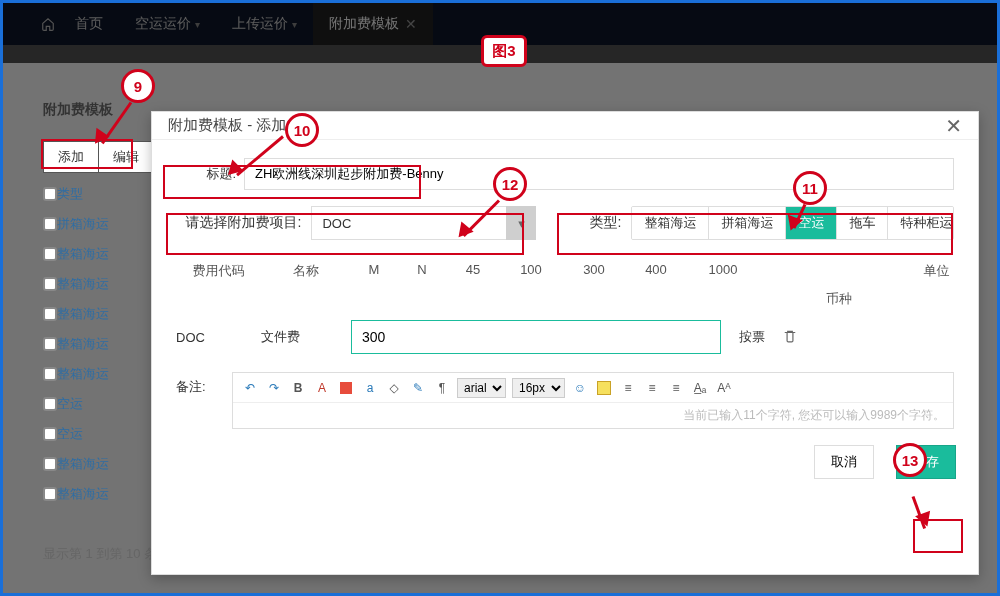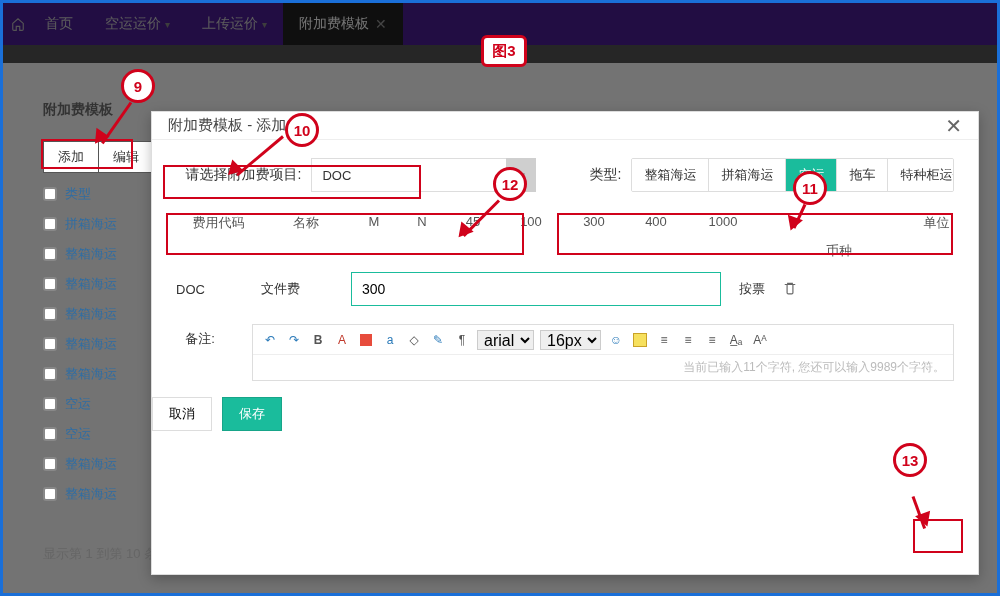--- a/index.html
+++ b/index.html
@@ -1,33 +1,33 @@
 <!DOCTYPE html>
 <html><head>
 <meta charset="utf-8">
 <style>
   * { box-sizing: border-box; margin: 0; padding: 0; }
   html, body { width: 1000px; height: 596px; font-family: "Microsoft YaHei", Arial, sans-serif; font-size: 13px; color: #333; }
   body { background: #fff; border: 3px solid #1a6fd8; position: relative; overflow: hidden; }
 
   
-  .nav { height: 42px; background: #4c1d95; display: flex; align-items: center; padding-left: 4px; gap: 0; }
+  .nav { height: 42px; background: #0f172a; display: flex; align-items: center; padding-left: 34px; gap: 0; }
   .nav-home-icon { width: 22px; height: 22px; color: #bbb; display:flex; align-items:center; justify-content:center; }
   .nav-item { color: #ccc; padding: 0 16px; height: 42px; display: flex; align-items: center; font-size: 14px; cursor: pointer; }
   .nav-item.active { background: #222; color: #fff; }
   .nav-item .close { margin-left: 6px; color: #999; }
   .nav-dim { position:absolute; top:0; left:0; right:0; bottom:0; background: rgba(0,0,0,0.55); }
 
   
   .page-title { position: absolute; top: 98px; left: 40px; font-size: 14px; color: #333; font-weight: bold; }
   .btn-row { position: absolute; top: 138px; left: 40px; display: flex; }
   .btn-small { border:1px solid #555; background:#fff; color:#333; padding:6px 14px; font-size:13px; }
   .btn-small + .btn-small { border-left:none; }
   .side-list { position:absolute; top:176px; left:40px; width:95px; }
-  .side-item { display:flex; align-items:center; gap:8px; height:30px; color:#2e6da4; font-size:13px; }
+  .side-item { display:flex; align-items:center; height:30px; color:#2e6da4; font-size:13px; }
   .side-item input[type=checkbox]{ width:14px; height:14px; border:2px solid #888; border-radius:3px; appearance:none; background:#fff; }
   .footer-note { position:absolute; bottom:30px; left:40px; color:#666; font-size:13px; }
 
   
   .modal { position:absolute; left:148px; top:108px; right:18px; bottom:18px; background:#fff; border:1px solid #ddd; box-shadow:0 4px 12px rgba(0,0,0,0.25); }
   .modal-header { height:28px; border-bottom:1px solid #eee; display:flex; align-items:center; padding:0 16px; justify-content:space-between; }
   .modal-title { font-size:15px; color:#444; }
   .modal-close { font-size:20px; color:#666; cursor:pointer; font-weight:300; line-height:1; }
 
   .modal-body { padding: 18px 24px 8px 24px; }
@@ -52,30 +52,30 @@
   .col-code{width:85px;} .col-name{width:90px;} .col-m{width:46px;} .col-n{width:50px;} .col-45{width:52px;} .col-100{width:64px;} .col-300{width:62px;} .col-500{width:62px;} .col-1000{width:72px;} .col-curr{width:160px;margin-top:28px;} .col-unit{flex:1; text-align:center;}
 
   .fee-row { display:flex; align-items:center; margin-bottom:18px; }
   .fee-row .col-code{ color:#333;} .fee-row .col-name{ color:#333;}
   .m-input { width:370px; height:34px; border:1px solid #1abc9c; padding:0 10px; font-size:14px; }
   .curr-select { width:115px; height:32px; border:1px solid #ddd; padding:0 8px; font-size:13px; background:#fff; margin-left: 26px; }
   .unit-text { margin-left:18px; color:#333; }
   .trash { margin-left:18px; color:#666; cursor:pointer; }
 
   .remark-row { display:flex; }
-  .remark-label { width:48px; text-align:center; margin-right:28px; padding-top:6px; }
+  .remark-label { width:48px; text-align:left; margin-right:8px; padding-top:6px; }
   .editor { flex:1; border:1px solid #ddd; }
   .editor-toolbar { height:30px; border-bottom:1px solid #eee; display:flex; align-items:center; gap:6px; padding:0 8px; font-size:12px; color:#555; }
   .tb-btn { width:18px; height:18px; display:inline-flex; align-items:center; justify-content:center; border:1px solid transparent; }
-  .tb-sel { height:20px; border:1px solid #ccc; font-size:16px; padding:0 2px; }
+  .tb-sel { height:20px; border:1px solid #ccc; font-size:12px; padding:0 2px; }
   .tb-icon-yellow{ background:#f6e05e; width:14px; height:14px; border:1px solid #c9a227;}
   .editor-body { padding:12px 14px; min-height:92px; font-size:14px; color:#333; }
   .editor-footer { text-align:right; padding:4px 8px; color:#bbb; font-size:12px; }
 
-  .modal-footer { display:flex; gap:10px; padding: 8px 22px 14px 0; }
+  .modal-footer { display:flex; justify-content:flex-end; gap:22px; padding: 8px 22px 14px 0; }
   .btn-default { border:1px solid #ddd; background:#fff; padding:7px 16px; font-size:13px; cursor:pointer; }
   .btn-primary { background:#1abc9c; color:#fff; border:1px solid #17a589; padding:7px 16px; font-size:13px; cursor:pointer; }
 
   
   .hl { position:absolute; border:2px solid #d0021b; pointer-events:none; }
   
   .marker { position:absolute; width:34px; height:34px; border-radius:50%; border:3px solid #d0021b; background:#fff; color:#d0021b; font-weight:bold; font-size:15px; display:flex; align-items:center; justify-content:center; z-index:50; pointer-events:none;}
   
   .arrow-line { position:absolute; background:#d0021b; height:3px; transform-origin:0 50%; z-index:48; pointer-events:none;}
   .arrow-head { position:absolute; width:0;height:0; border-left:8px solid transparent;border-right:8px solid transparent;border-top:14px solid #d0021b; z-index:49; pointer-events:none;}
@@ -162,20 +162,24 @@
 </div>
 <div class="footer-note">显示第 1 到第 10 条</div>
 
 <div class="modal">
   <div class="modal-header">
     <span class="modal-title">附加费模板 - 添加</span>
     <span class="modal-close">✕</span>
   </div>
   <div class="modal-body">
 
+    <div class="form-row">
+      <div class="form-label">标题:</div>
+      <input class="title-input" value="ZH欧洲线深圳起步附加费-Benny" style="">
+    </div>
 
     <div class="row2">
       <div class="proj-label">请选择附加费项目:</div>
       <div class="select-wrap">
         <div class="select-input">DOC</div>
         <div class="select-caret">▾</div>
       </div>
       <div class="proj-label type-label">类型:</div>
       <div class="type-btns">
         <div class="type-btn">整箱海运</div>

